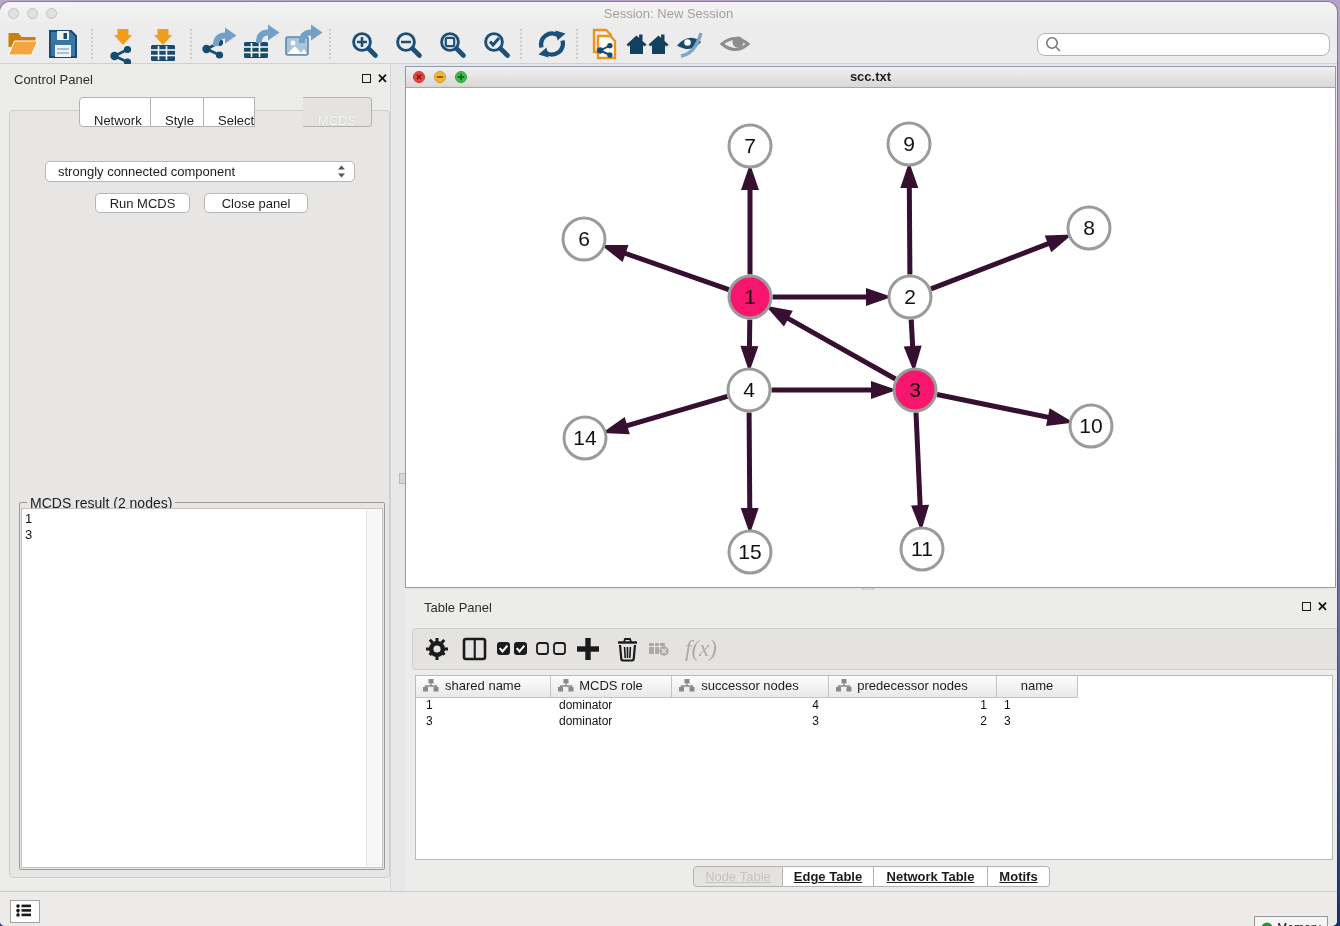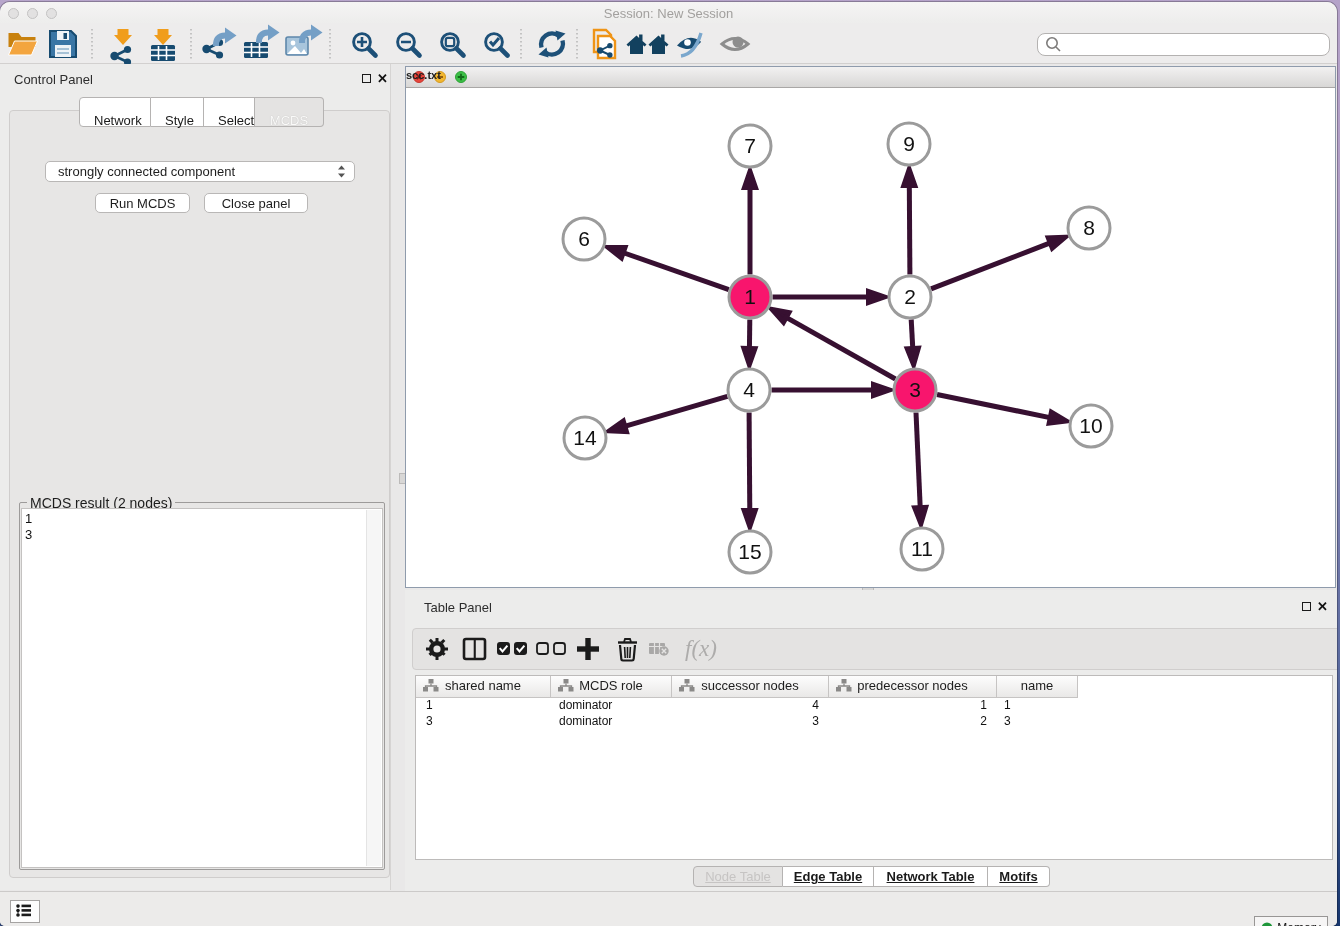--- a/index.html
+++ b/index.html
@@ -19,21 +19,21 @@
 .main{position:absolute;left:0;top:62px;width:100%;height:827px;background:#e9e8e8;}
 
 .cp{position:absolute;left:0;top:0;width:390px;height:826px;background:#ececeb;}
 .cphead{position:absolute;left:14px;top:8px;font-size:13px;color:#2d2d2d;}
 .paneicons{position:absolute;top:9px;font-size:13px;font-weight:bold;color:#111;line-height:11px;}
 .sqicon{position:absolute;top:10px;width:9px;height:9px;border:1.5px solid #1a1a1a;box-sizing:border-box;}
 .tabs{position:absolute;top:33px;height:19px;display:flex;font-size:13px;z-index:5;}
 .tab{padding:14px;box-sizing:border-box;border:1px solid #b5b3b2;border-left:none;background:#fff;
  text-align:center;line-height:17px;color:#1a1a1a;}
 .tab.first{border-left:1px solid #b5b3b2;border-radius:4px 0 0 4px;}
-.tab.last{border-radius:0 4px 4px 0;}
+.tab.last{border-radius:0 4px 4px 0;margin-left:48px;}
 .tab.dis{background:#e4e3e2;color:#fbfbfa;text-shadow:0 0 1px #b0afae;}
 .cppane{position:absolute;left:9px;top:46px;width:381px;height:768px;background:#e7e6e5;
  border:1px solid #cfcdcc;border-radius:4px;box-sizing:border-box;}
 .optlabel{position:absolute;left:0;top:27px;width:100%;text-align:center;font-size:13px;color:#1d1d1d;}
 .combo{position:absolute;left:35px;top:50px;width:310px;height:21px;background:#fff;
  border:1px solid #b9b7b6;border-radius:5px;font-size:13px;color:#1d1d1d;line-height:20px;
  padding-left:12px;box-sizing:border-box;}
 .btn{position:absolute;top:82px;height:20px;background:#fff;border:1px solid #b9b7b6;
  border-radius:5px;font-size:13px;color:#1d1d1d;text-align:center;line-height:19px;box-sizing:border-box;}
 .groupbox{position:absolute;left:9px;top:391px;width:364px;height:366px;
@@ -49,21 +49,21 @@
  border-left:1px solid #d6d4d3;}
 .vhandle{position:absolute;left:8px;top:409px;width:7px;height:11px;background:#d8d7d6;
  border:1px solid #bcbab9;box-sizing:border-box;}
 
 .frame{position:absolute;left:405px;top:2px;width:931px;height:522px;
  border:1px solid #8f9bac;background:#fff;box-sizing:border-box;}
 .ftitle{position:absolute;left:0;top:0;width:100%;height:20px;
  background:linear-gradient(#f2f1f1,#d8d7d6);border-bottom:1px solid #a9a7a6;}
 .tl{position:absolute;top:3.5px;width:12px;height:12px;border-radius:50%;box-sizing:border-box;}
 .tl svg{display:block;width:10px;height:10px;}
-.ft{position:absolute;top:2px;width:100%;text-align:left;font-size:11px;font-weight:bold;color:#222;}
+.ft{position:absolute;top:2px;width:100%;text-align:center;font-size:13px;font-weight:bold;color:#222;}
 .canvas{position:absolute;left:0;top:21px;right:0;bottom:0;background:#fff;}
 
 .tp{position:absolute;left:405px;top:526px;width:935px;height:301px;background:#ececeb;}
 .tptool{position:absolute;left:7px;top:38px;width:1000px;height:42px;background:#e4e3e2;
  border:1px solid #d0cecd;border-radius:4px;box-sizing:border-box;}
 .tbl{position:absolute;left:10px;top:85px;width:918px;height:185px;background:#fff;
  border:1px solid #bdbbba;box-sizing:border-box;}
 .thead{position:absolute;left:0;top:0;height:21px;display:flex;
  background:linear-gradient(#fdfdfd,#e9e8e7);border-bottom:1px solid #c6c4c3;font-size:13px;color:#1d1d1d;}
 .th{position:relative;border-right:1px solid #c6c4c3;text-align:center;line-height:20px;}

